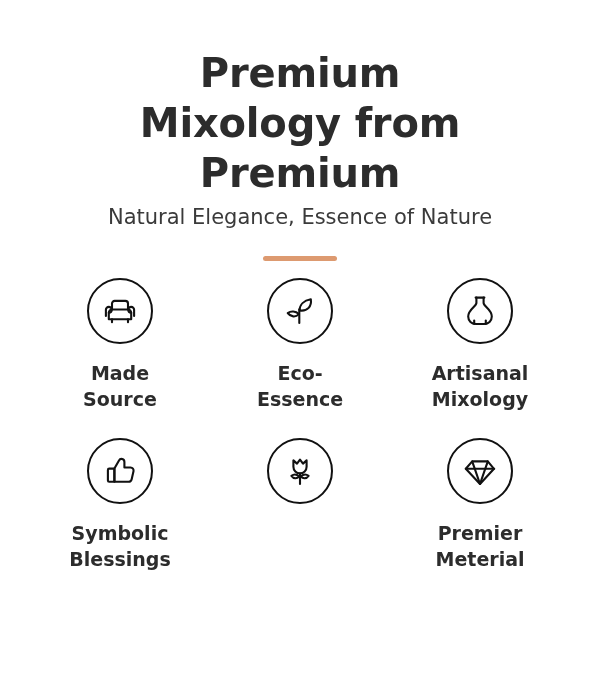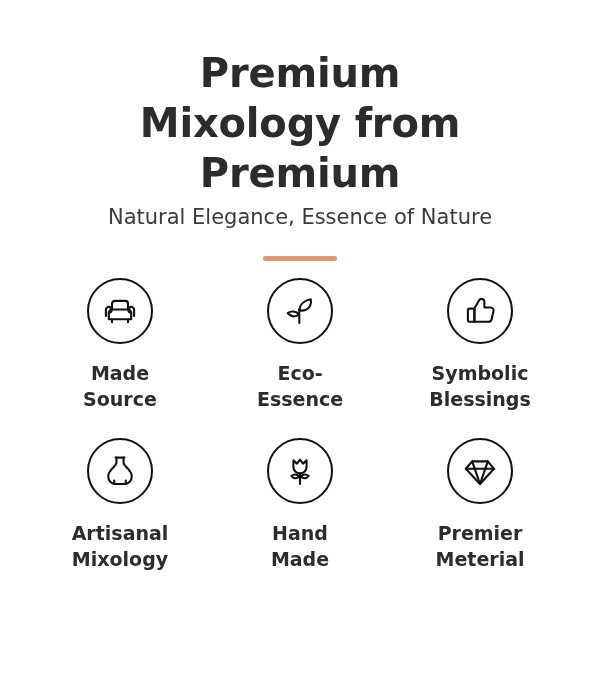--- a/index.html
+++ b/index.html
@@ -138,58 +138,54 @@
       </div>
       <div class="feature-label">
         <span class="lbl-line">Eco-</span>
         <span class="lbl-line">Essence</span>
       </div>
     </div>
 
     <div class="feature">
       <div class="icon-circle">
         <svg width="38" height="38" viewBox="0 0 38 38" fill="none" stroke="#111111" stroke-width="2.1" stroke-linecap="round" stroke-linejoin="round">
-          <path d="M13.4 16.6 l4.6 -8.2 a2.9 2.9 0 0 1 5.4 1.5 v5.6 h6.2 a3 3 0 0 1 2.9 3.7 l-1.9 8.2 a3 3 0 0 1 -2.9 2.3 H13.4 z"></path>
-          <path d="M13.4 16.6 H8.2 a1.3 1.3 0 0 0 -1.3 1.3 v10.5 a1.3 1.3 0 0 0 1.3 1.3 h5.2 z"></path>
-        </svg>
-      </div>
-      <div class="feature-label">
-        <span class="lbl-line">Symbolic</span>
-        <span class="lbl-line">Blessings</span>
-      </div>
-    </div>
-
-    <div class="feature">
-      <div class="icon-circle">
-        <svg width="38" height="38" viewBox="0 0 38 38" fill="none" stroke="#111111" stroke-width="2.1" stroke-linecap="round" stroke-linejoin="round">
           <path d="M14.6 5.6 h8.8"></path>
           <path d="M15.4 5.6 v5.4 c0 3.4 -8.2 6.4 -8.2 13.6 c0 4.4 3.4 7.4 7.6 7.4 h8.4 c4.2 0 7.6 -3 7.6 -7.4 c0 -7.2 -8.2 -10.2 -8.2 -13.6 v-5.4"></path>
           <path d="M13.2 32 v-3.4"></path>
           <path d="M24.8 32 v-3.4"></path>
         </svg>
       </div>
       <div class="feature-label">
         <span class="lbl-line">Artisanal</span>
         <span class="lbl-line">Mixology</span>
       </div>
     </div>
 
     <div class="feature">
       <div class="icon-circle">
         <svg width="38" height="38" viewBox="0 0 38 38" fill="none" stroke="#111111" stroke-width="2.1" stroke-linecap="round" stroke-linejoin="round">
+          <path d="M13.4 16.6 l4.6 -8.2 a2.9 2.9 0 0 1 5.4 1.5 v5.6 h6.2 a3 3 0 0 1 2.9 3.7 l-1.9 8.2 a3 3 0 0 1 -2.9 2.3 H13.4 z"></path>
+          <path d="M13.4 16.6 H8.2 a1.3 1.3 0 0 0 -1.3 1.3 v10.5 a1.3 1.3 0 0 0 1.3 1.3 h5.2 z"></path>
+        </svg>
+      </div>
+      <div class="feature-label">
+        <span class="lbl-line">Symbolic</span>
+        <span class="lbl-line">Blessings</span>
+      </div>
+    </div>
+
+    <div class="feature">
+      <div class="icon-circle">
+        <svg width="38" height="38" viewBox="0 0 38 38" fill="none" stroke="#111111" stroke-width="2.1" stroke-linecap="round" stroke-linejoin="round">
           <path d="M19 21.6 V32"></path>
           <path d="M12.4 8.4 v6.4 a6.6 6.6 0 0 0 13.2 0 V8.4 l-3.6 3.2 L19 7.6 l-3 4 z"></path>
           <path d="M18.2 24.6 c-2.4 -2.4 -5.6 -2.4 -7.8 -0.8 c2.2 3 5.4 3.2 7.8 0.8 z"></path>
           <path d="M19.8 24.6 c2.4 -2.4 5.6 -2.4 7.8 -0.8 c-2.2 3 -5.4 3.2 -7.8 0.8 z"></path>
         </svg>
       </div>
-      <div class="feature-label">
-        <span class="lbl-line">Hand</span>
-        <span class="lbl-line">Made</span>
-      </div>
     </div>
 
     <div class="feature">
       <div class="icon-circle">
         <svg width="38" height="38" viewBox="0 0 38 38" fill="none" stroke="#111111" stroke-width="2.1" stroke-linecap="round" stroke-linejoin="round">
           <path d="M11.2 9.4 h15.6 l6.2 7.4 L19 32 L4.8 16.8 z"></path>
           <path d="M4.8 16.8 h28.4"></path>
           <path d="M11.2 9.4 L13.8 16.8 L19 32 L24.2 16.8 L26.8 9.4"></path>
         </svg>
       </div>

